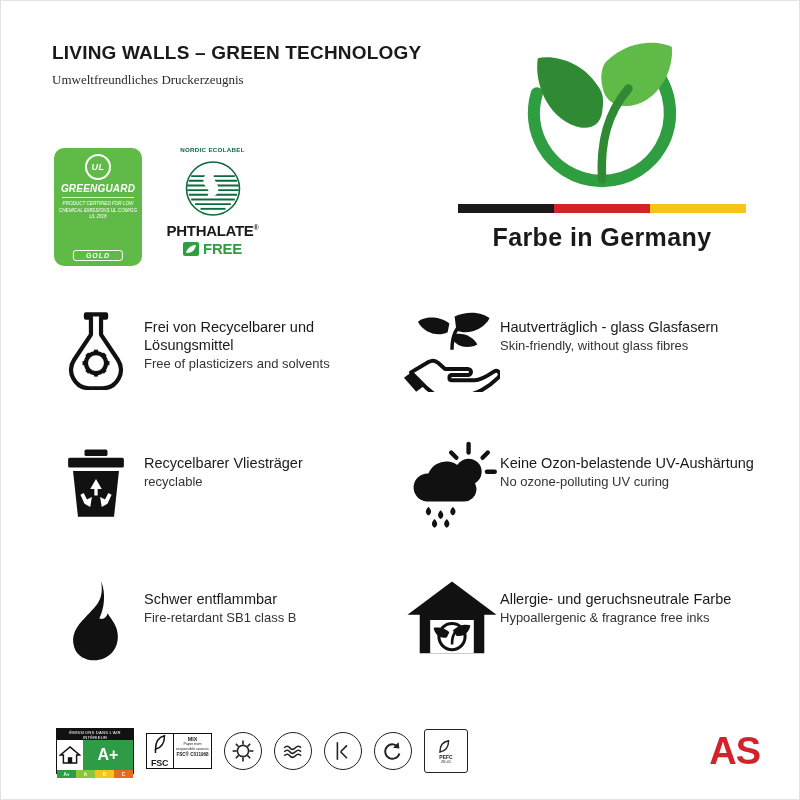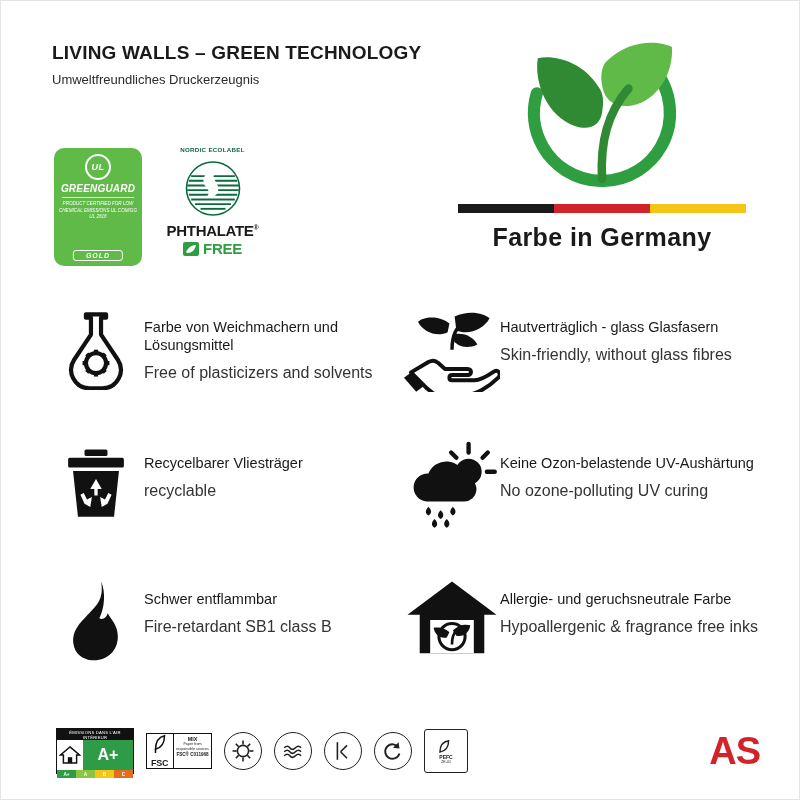--- a/index.html
+++ b/index.html
@@ -13,21 +13,21 @@
     overflow: hidden;
   }
   .page { position: relative; width: 800px; height: 800px; }
 
   
   .header { position: absolute; left: 52px; top: 42px; width: 430px; }
   .header-title {
     font-size: 19px; font-weight: bold; letter-spacing: .2px;
     color: #1a1a1a; margin: 0 0 8px 0;
   }
-  .header-sub { font-size: 13px; color: #2a2a2a; margin: 0; }
+  .header-sub { font-size: 13px; color: #2a2a2a; margin: 0; font-family: Liberation Serif, serif; }
 
   
   .cert-row { position: absolute; left: 54px; top: 148px; display: flex; align-items: flex-start; gap: 18px; }
 
   .greenguard {
     width: 88px; height: 118px; border-radius: 10px;
     background: #5fba47; color: #fff;
     display: flex; flex-direction: column; align-items: center;
     padding-top: 6px; position: relative; font-style: italic;
   }
@@ -68,21 +68,21 @@
   .flag .f-gold { background: #f5c518; }
   .made { font-size: 25px; font-weight: bold; letter-spacing: .4px; color: #1a1a1a; }
 
   
   .features { position: absolute; left: 48px; top: 300px; width: 712px; }
   .feat-row { display: flex; margin-bottom: 40px; }
   .feat { display: flex; align-items: flex-start; width: 50%; }
   .feat-icon { width: 96px; min-width: 96px; height: 96px; display: flex; align-items: center; justify-content: center; }
   .feat-text { padding-top: 18px; }
   .feat-de { font-size: 14.5px; color: #1a1a1a; line-height: 1.25; }
-  .feat-en { font-size: 16px; color: #333; margin-top: 10px; }
+  .feat-en { font-size: 13px; color: #333; margin-top: 2px; }
 
   
   .footer { position: absolute; left: 56px; bottom: 26px; right: 40px; display: flex; align-items: center; }
   .footer-icons { display: flex; align-items: center; gap: 12px; }
 
   .emission {
     width: 78px; height: 46px; border: 1px solid #111; position: relative; background: #fff;
   }
   .em-top { font-size: 4.2px; background:#111; color:#fff; text-align:center; letter-spacing: .2px; padding: .5px 0; }
   .em-body { display: flex; height: 30px; }
@@ -192,21 +192,21 @@
               <line x1="34" y1="68" x2="40" y2="68"></line>
                 <line x1="60" y1="68" x2="66" y2="68"></line>
               <line x1="39" y1="57" x2="43" y2="61"></line>
                 <line x1="57" y1="75" x2="61" y2="79"></line>
               <line x1="61" y1="57" x2="57" y2="61"></line>
                 <line x1="43" y1="75" x2="39" y2="79"></line>
             </g>
           </svg>
         </div>
         <div class="feat-text">
-          <div class="feat-de">Farbe von Weichmachern und Lösungsmittel</div>
+          <div class="feat-de">Frei von Recycelbarer und Lösungsmittel</div>
           <div class="feat-en">Free of plasticizers and solvents</div>
         </div>
       </div>
 
       <div class="feat">
         <div class="feat-icon">
           <svg viewBox="0 0 110 100" width="96" height="88" aria-hidden="true">
             <path d="M58 14 c16 -8 34 -4 40 2 c-6 12 -24 20 -38 14 z" fill="#111"></path>
             <path d="M52 22 c-12 -10 -30 -8 -36 -2 c6 12 22 18 34 12 z" fill="#111"></path>
             <path d="M55 52 c0 -16 4 -26 18 -36" fill="none" stroke="#111" stroke-width="4"></path>

